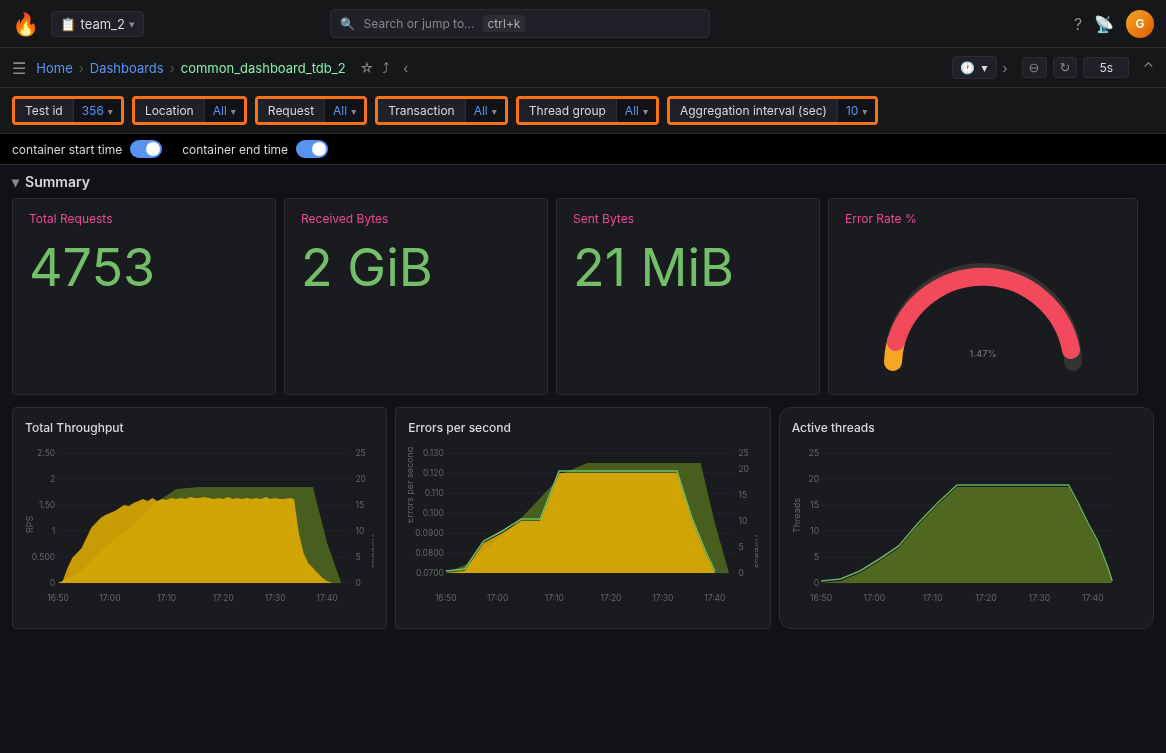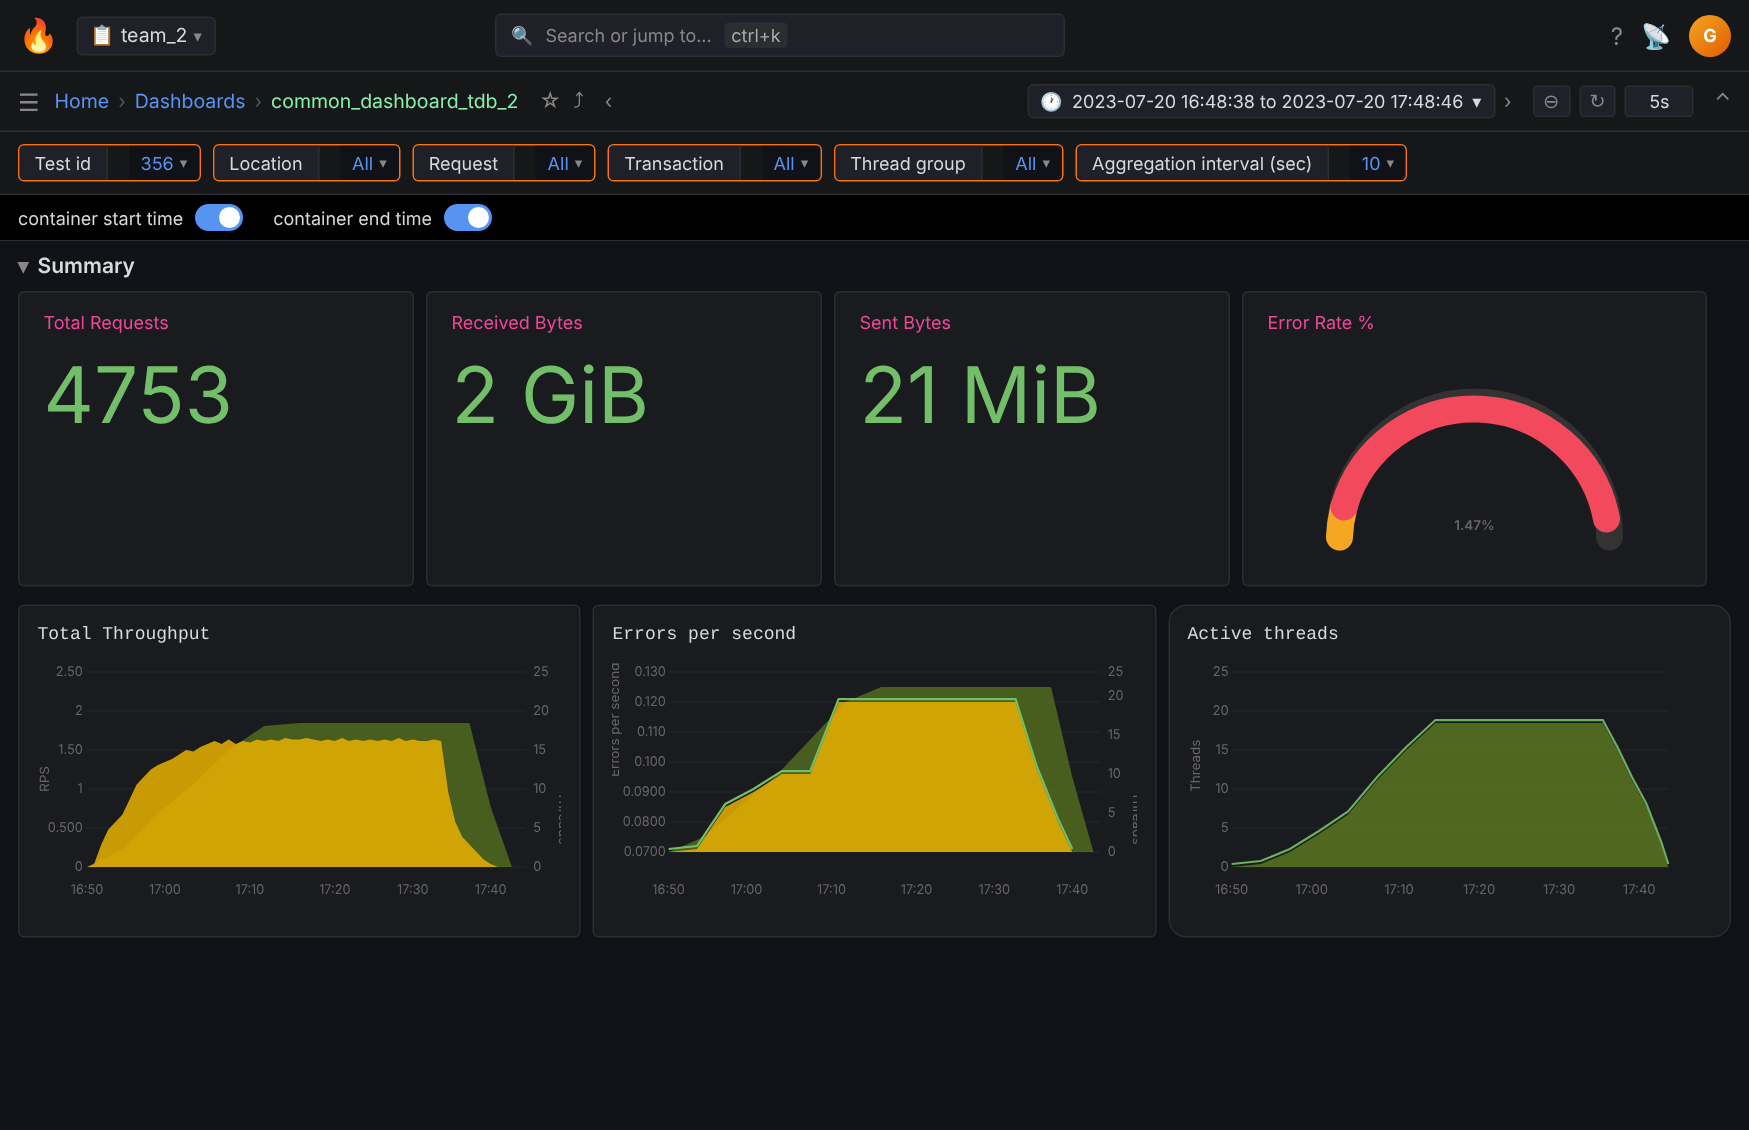--- a/index.html
+++ b/index.html
@@ -70,22 +70,22 @@
       border-radius: 3px; padding: 2px 15px; font-size: 12px; cursor: pointer;
     }
     .collapse-btn { color: #888; font-size: 14px; cursor: pointer; }
     
     .filters {
       display: flex; align-items: center; gap: 8px;
       background: #161719; border-bottom: 1px solid #2c2d31;
       padding: 8px 12px; flex-wrap: wrap;
     }
     .filter-item {
-      display: flex; align-items: center; gap: 14px;
-      border: 1px solid #f97316; border-radius: 4px; overflow: hidden;
+      display: flex; align-items: center; gap: 0;
+      border: 3px solid #f97316; border-radius: 4px; overflow: hidden;
     }
     .filter-label {
       background: #1f2028; padding: 4px 10px;
       font-size: 12px; color: #d8d9da; border-right: 1px solid #2c2d31;
     }
     .filter-value {
       background: #111217; padding: 4px 8px;
       font-size: 12px; color: #5794f2; display: flex; align-items: center; gap: 4px;
       cursor: pointer;
     }
@@ -127,21 +127,21 @@
     }
     .gauge-wrap { flex: 1; display: flex; align-items: center; justify-content: center; position: relative; }
     
     .chart-row { display: flex; gap: 0; padding: 0 12px 12px; }
     .chart-card {
       flex: 1; background: #1a1b1e; border: 1px solid #2c2d31;
       border-radius: 4px; padding: 12px; margin-right: 8px;
       min-height: 220px; position: relative;
     }
     .chart-card:last-child { margin-right: 0; border-radius: 12px; }
-    .chart-card-title { font-size: 12px; color: #d8d9da; margin-bottom: 8px; font-weight: 500; font-family: Liberation Mono, monospace; }
+    .chart-card-title { font-size: 12px; color: #d8d9da; margin-bottom: 8px; font-weight: 500; }
     
     svg text { font-size: 9px; fill: #666; }
   </style>
 </head>
 <body>
 
 <div class="topnav">
   <span class="topnav-logo">🔥</span>
   <div class="topnav-team">
     <span>📋</span>
@@ -167,21 +167,20 @@
   <a>Dashboards</a>
   <span class="breadcrumb-sep">›</span>
   <span class="breadcrumb-current">common_dashboard_tdb_2</span>
   <div class="breadcrumb-actions">
     <span>☆</span>
     <span>⤴</span>
   </div>
   <div style="margin-left:8px;color:#888;cursor:pointer;">‹</div>
   <div class="breadcrumb-time">
     <span>🕐</span>
-    <span>2023-07-20 16:48:38 to 2023-07-20 17:48:46</span>
     <span>▾</span>
   </div>
   <div style="color:#888;cursor:pointer;">›</div>
   <div class="breadcrumb-nav-btns">
     <button class="btn-nav">⊖</button>
     <button class="btn-nav">↻</button>
     <span class="refresh-rate">5s</span>
   </div>
   <span style="margin-left:8px;color:#888;cursor:pointer;" class="collapse-btn">⌃</span>
 </div>

